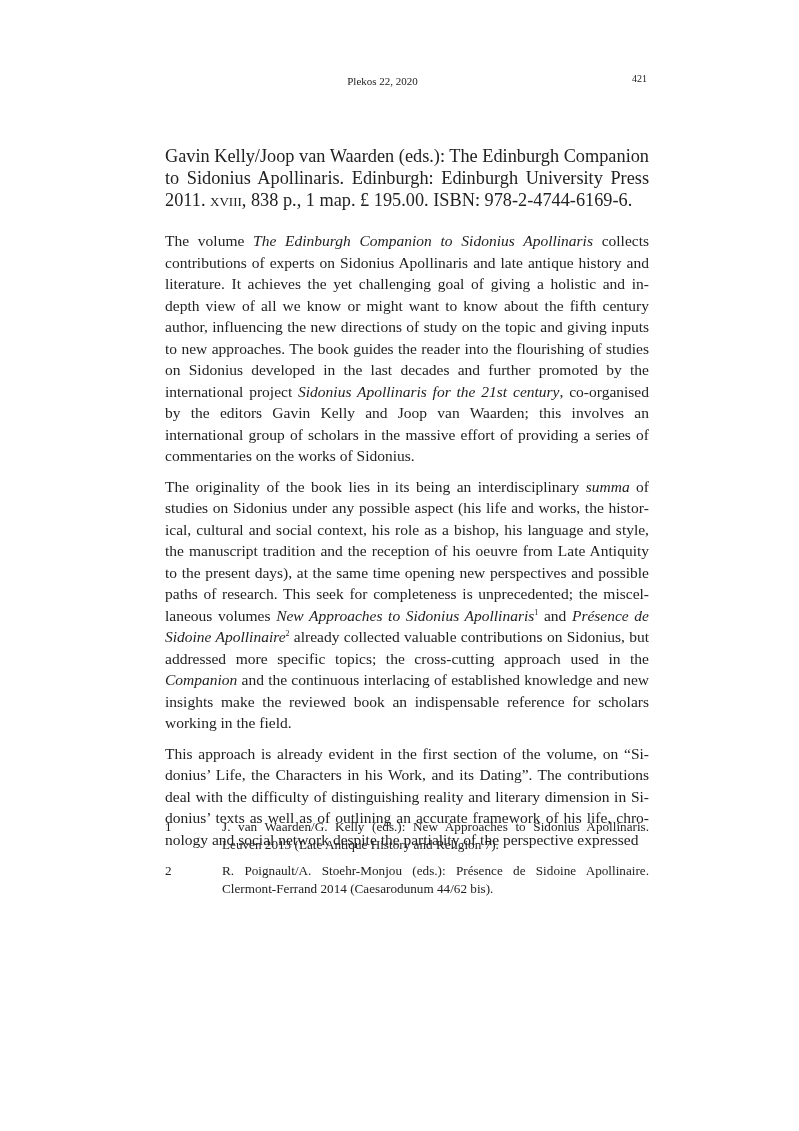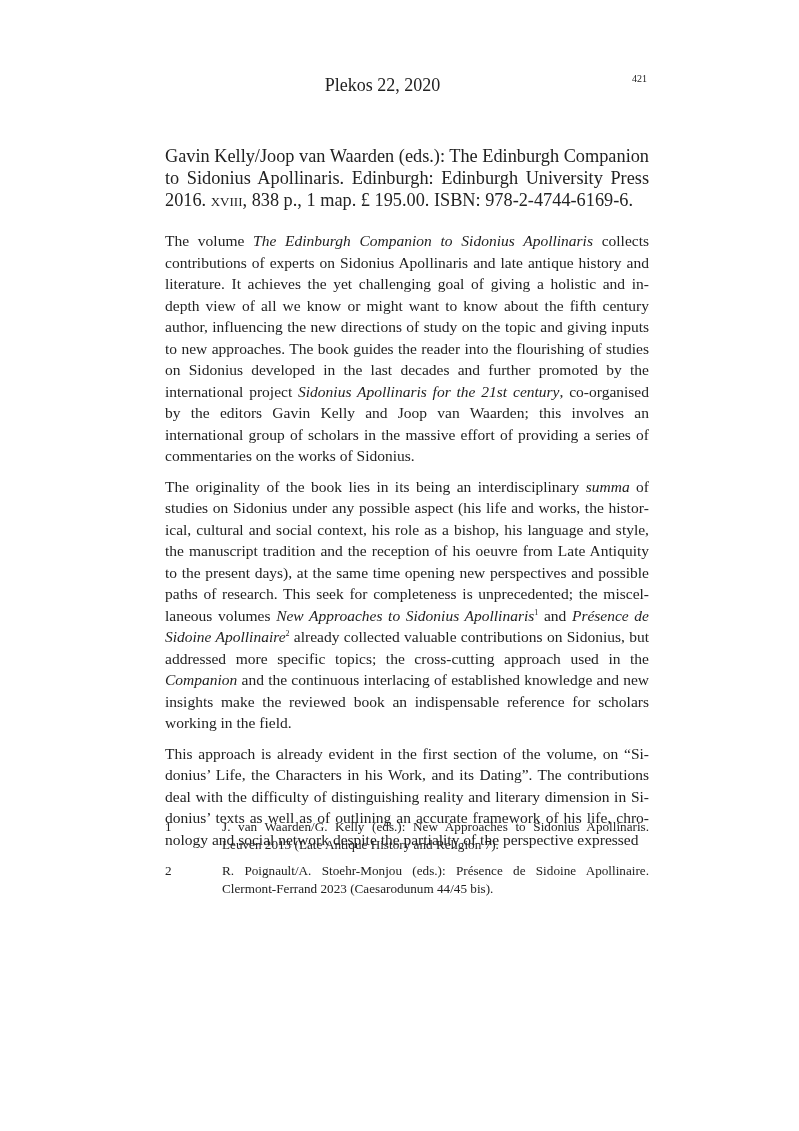--- a/index.html
+++ b/index.html
@@ -1,19 +1,19 @@
 <!DOCTYPE html>
 <html><head>
   <meta charset="utf-8">
   <style>
     html, body { margin: 0; padding: 0; background: #ffffff; }
     body { width: 799px; height: 1131px; position: relative; overflow: hidden;
       font-family: "Liberation Serif", "DejaVu Serif", serif; color: #222; }
     .running-head { position: absolute; top: 75px; left: 0; width: 799px; }
-    .journal { position: absolute; left: 0; width: 765px; text-align: center; font-size: 18px; top: 0; }
+    .journal { position: absolute; left: 0; width: 765px; text-align: center; font-size: 11px; top: 0; }
     .pageno { position: absolute; right: 152px; font-size: 10px; top: -2px; }
     .column { position: absolute; left: 165px; width: 484px; }
     .title-block { top: 145px; font-size: 18.3px; line-height: 22px; text-align: justify; }
     .sc { font-variant: small-caps; margin-top: 18px; }
     .body-text { top: 230px; font-size: 15.5px; line-height: 21.5px; }
     .body-text p { margin: 0 0 9px 0; text-align: justify; hyphens: manual; }
     .body-text i { font-style: italic; }
     sup { font-size: 8px; line-height: 0; vertical-align: 6px; }
     .footnotes { top: 818px; font-size: 13.2px; line-height: 17.5px; }
     .fn { display: flex; margin-bottom: 9px; }
@@ -22,32 +22,32 @@
   </style>
 </head>
 <body>
 
 <div class="running-head">
   <span class="journal">Plekos 22, 2020</span>
   <span class="pageno">421</span>
 </div>
 
 <div class="column title-block">
-  <span>Gavin Kelly/Joop van Waarden (eds.): The Edinburgh Companion to Sidonius Apollinaris. Edinburgh: Edinburgh University Press 2016.</span>
+  <span>Gavin Kelly/Joop van Waarden (eds.): The Edinburgh Companion to Sidonius Apollinaris. Edinburgh: Edinburgh University Press 2011.</span>
   <span class="sc">xviii</span><span>, 838 p., 1 map. £ 195.00. ISBN: 978-2-4744-6169-6.</span>
 </div>
 
 <div class="column body-text">
   <p><span>The volume </span><i>The Edinburgh Companion to Sidonius Apollinaris</i><span> collects contribu­tions of experts on Sidonius Apollinaris and late antique history and litera­ture. It achieves the yet challenging goal of giving a holistic and in-depth view of all we know or might want to know about the fifth century author, influencing the new directions of study on the topic and giving inputs to new approaches. The book guides the reader into the flourishing of studies on Sidonius developed in the last decades and further promoted by the interna­tional project </span><i>Sidonius Apollinaris for the 21st century</i><span>, co-organised by the edi­tors Gavin Kelly and Joop van Waarden; this involves an international group of scholars in the massive effort of providing a series of commentaries on the works of Sidonius.</span></p>
   <p><span>The originality of the book lies in its being an interdisciplinary </span><i>summa</i><span> of studies on Sidonius under any possible aspect (his life and works, the histor­ical, cultural and social context, his role as a bishop, his language and style, the manuscript tradition and the reception of his oeuvre from Late Antiquity to the present days), at the same time opening new perspectives and possible paths of research. This seek for completeness is unprecedented; the miscel­laneous volumes </span><i>New Approaches to Sidonius Apollinaris</i><sup>1</sup><span> and </span><i>Présence de Sidoine Apollinaire</i><sup>2</sup><span> already collected valuable contributions on Sidonius, but ad­dressed more specific topics; the cross-cutting approach used in the </span><i>Compan­ion</i><span> and the continuous interlacing of established knowledge and new insights make the reviewed book an indispensable reference for scholars working in the field.</span></p>
   <p>This approach is already evident in the first section of the volume, on “Si­donius’ Life, the Characters in his Work, and its Dating”. The contributions deal with the difficulty of distinguishing reality and literary dimension in Si­donius’ texts as well as of outlining an accurate framework of his life, chro­nology and social network despite the partiality of the perspective expressed</p>
 </div>
 
 <div class="column footnotes">
   <div class="fn">
     <span class="fn-num">1</span>
     <span class="fn-text">J. van Waarden/G. Kelly (eds.): New Approaches to Sidonius Apollinaris. Leuven 2013 (Late Antique History and Religion 7).</span>
   </div>
   <div class="fn">
     <span class="fn-num">2</span>
-    <span class="fn-text">R. Poignault/A. Stoehr-Monjou (eds.): Présence de Sidoine Apollinaire. Clermont-Ferrand 2023 (Caesarodunum 44/45 bis).</span>
+    <span class="fn-text">R. Poignault/A. Stoehr-Monjou (eds.): Présence de Sidoine Apollinaire. Clermont-Ferrand 2014 (Caesarodunum 44/62 bis).</span>
   </div>
 </div>
 
 </body></html>

